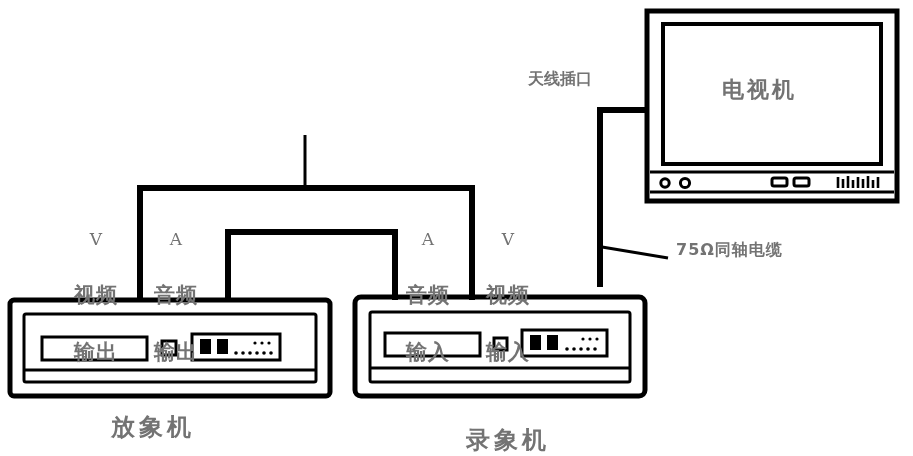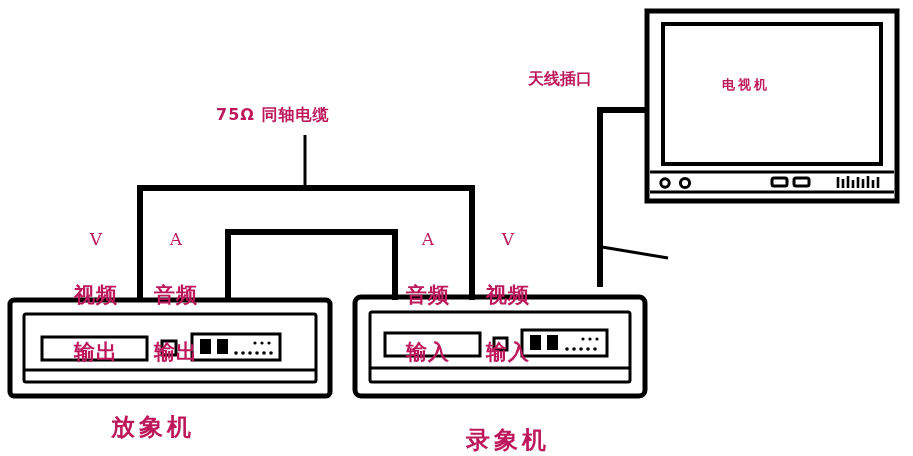--- a/index.html
+++ b/index.html
@@ -19,21 +19,21 @@
   }
   #diagram-svg {
     position: absolute;
     left: 0;
     top: 0;
     width: 913px;
     height: 456px;
   }
   .lbl {
     position: absolute;
-    color: #be185d;
+    color: #737373;
     font-family: "DejaVu Sans", "Liberation Sans", sans-serif;
     white-space: pre;
     line-height: 1.12;
     font-weight: 700;
   }
   .lbl-cjk {
     font-family: "DejaVu Sans", sans-serif;
     font-weight: 700;
     letter-spacing: 1px;
   }
@@ -57,21 +57,21 @@
   }
   .cable-label {
     font-size: 16px;
     letter-spacing: 1px;
   }
   .device-name {
     font-size: 24px;
     letter-spacing: 4px;
   }
   .screen-label {
-    font-size: 13px;
+    font-size: 22px;
     letter-spacing: 3px;
   }
   .socket-label {
     font-size: 16px;
     letter-spacing: 0px;
   }
 </style>
 </head>
 <body>
 
@@ -164,22 +164,22 @@
     <g>
       <path d="M 228 300 L 228 232 L 395 232 L 395 300" fill="none" stroke="#000" stroke-width="6" stroke-linejoin="miter"></path>
     </g>
 
   </svg>
 
   <div class="lbl lbl-cjk screen-label" style="left:722px; top:78px;">电视机</div>
 
   <div class="lbl lbl-cjk socket-label" style="left:528px; top:70px;">天线插口</div>
 
-  <div class="lbl lbl-cjk cable-label" style="left:216px; top:106px;">75Ω 同轴电缆</div>
-
+
+  <div class="lbl lbl-cjk cable-label" style="left:676px; top:241px;">75Ω同轴电缆</div>
 
   <div class="lbl port-label" style="left:72px; top:196px; width:48px;">
     <span class="port-letter">V</span>
     <span class="port-cn lbl-cjk">视频</span>
     <span class="port-cn lbl-cjk">输出</span>
   </div>
 
   <div class="lbl port-label" style="left:152px; top:196px; width:48px;">
     <span class="port-letter">A</span>
     <span class="port-cn lbl-cjk">音频</span>

